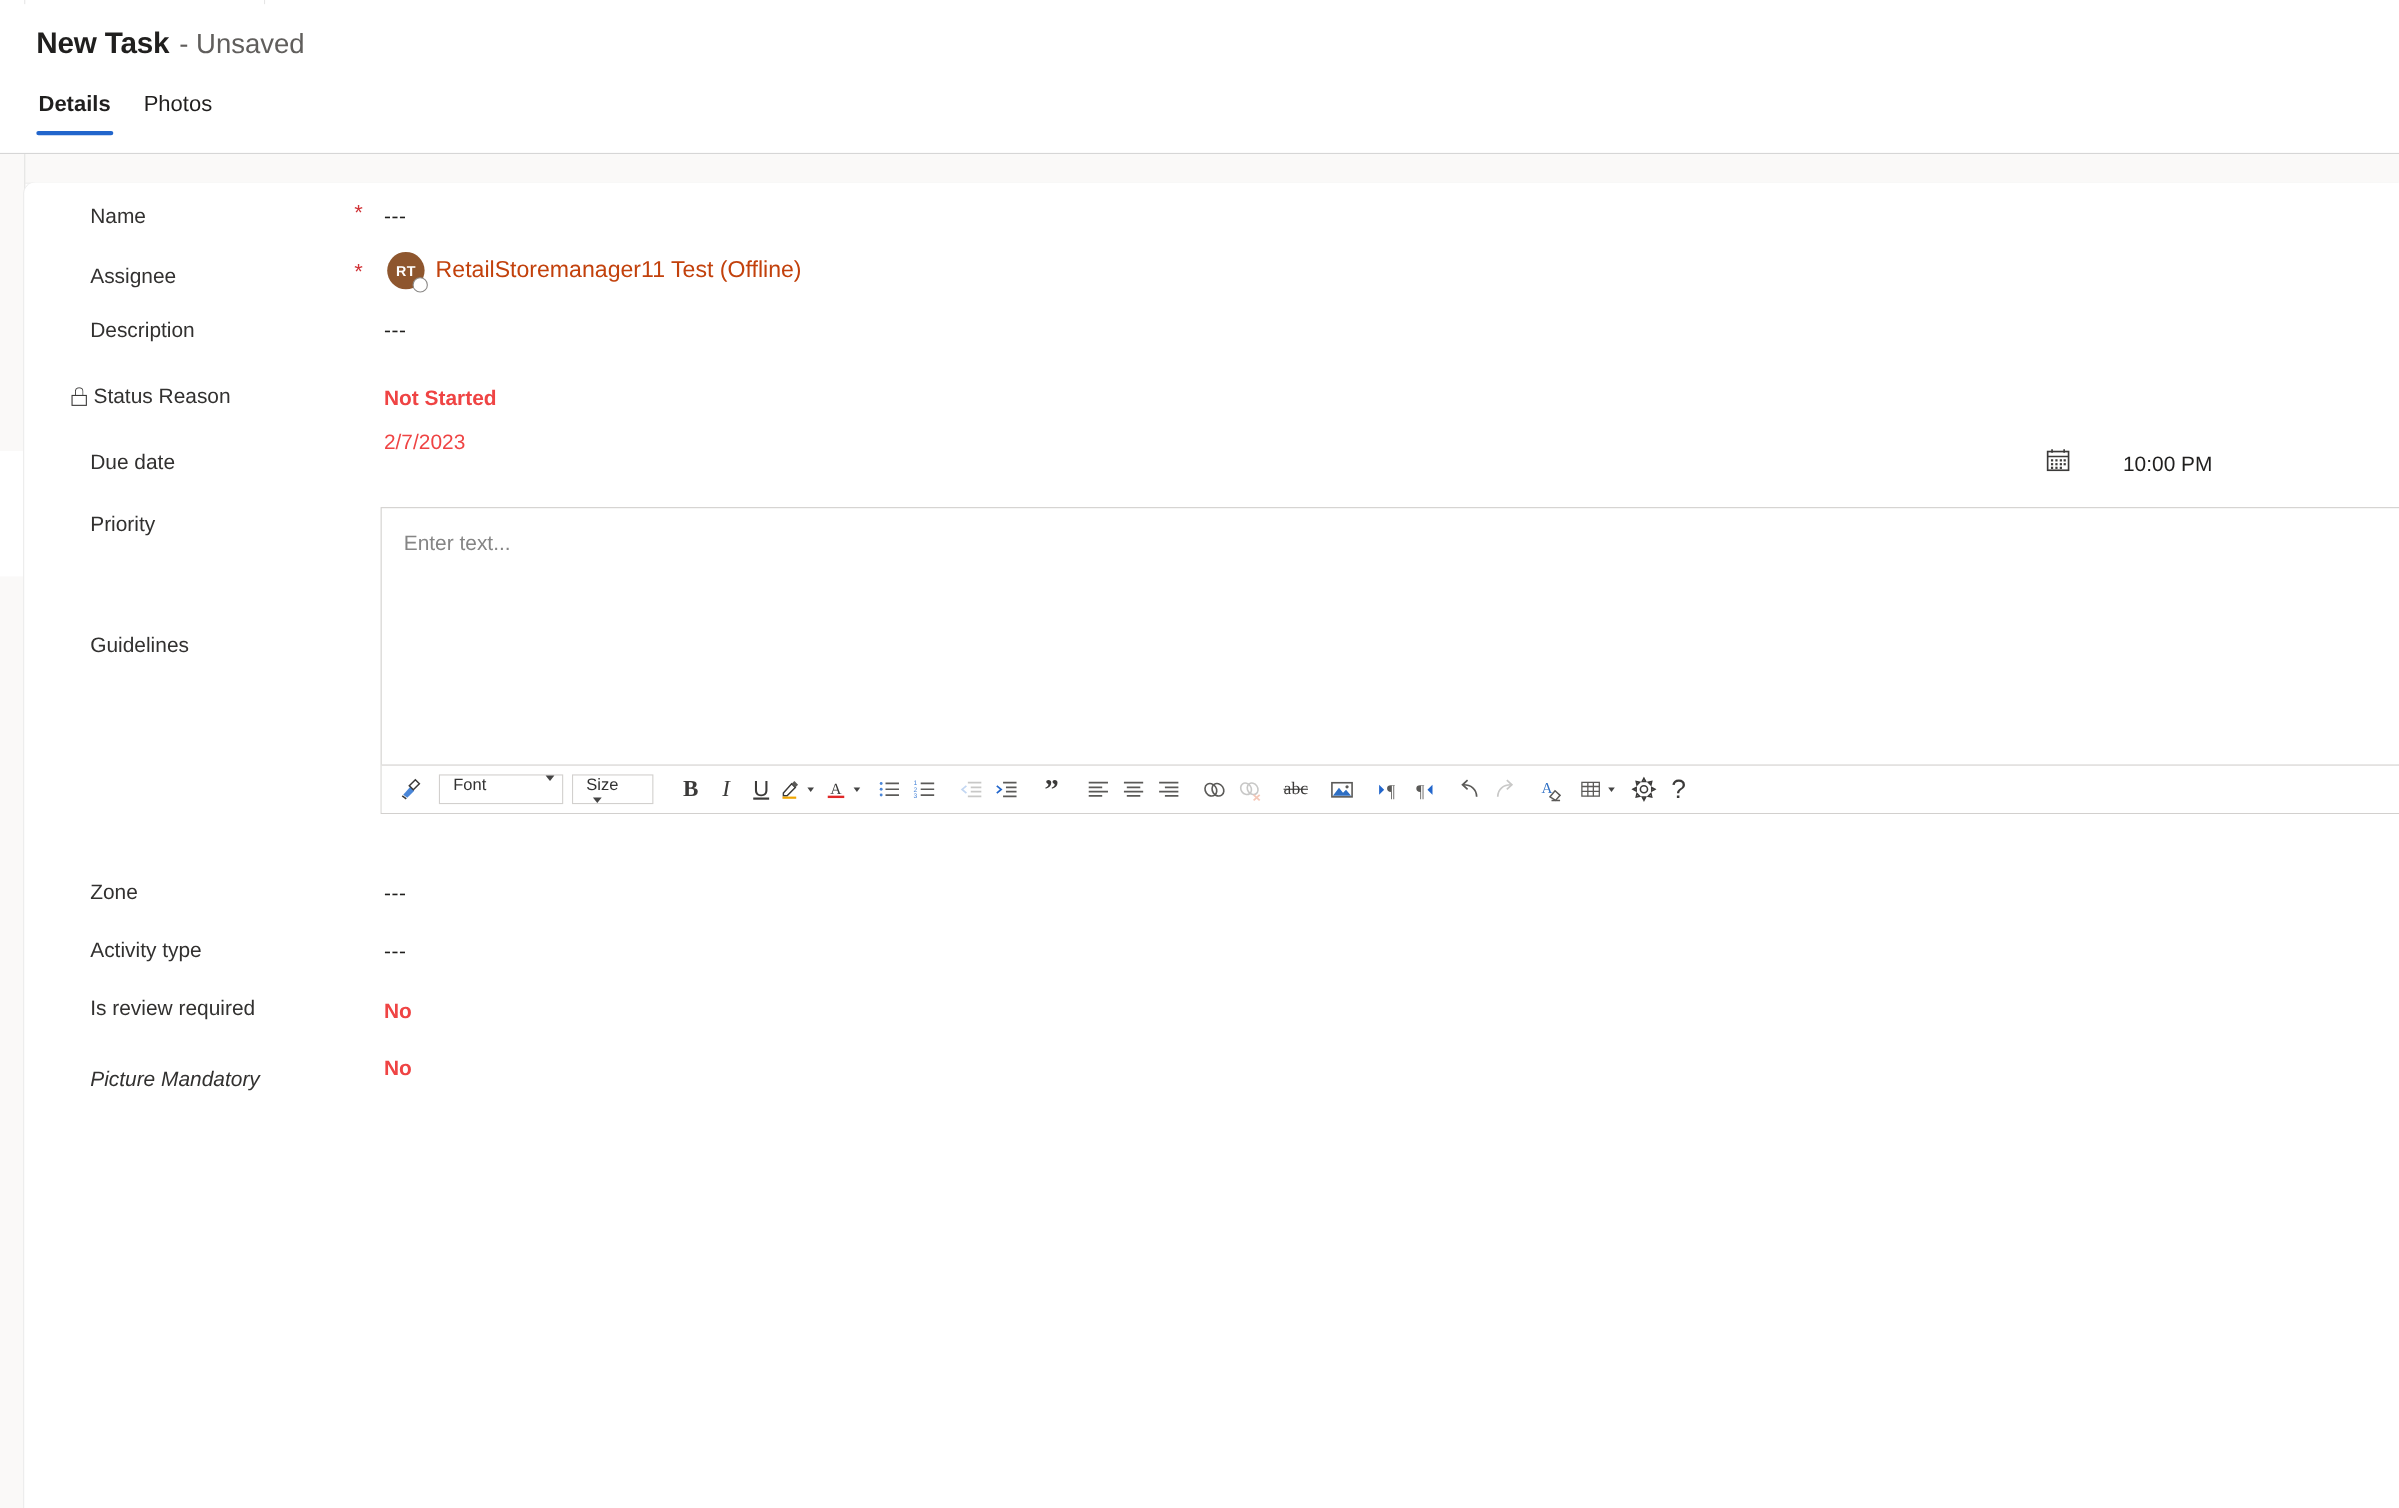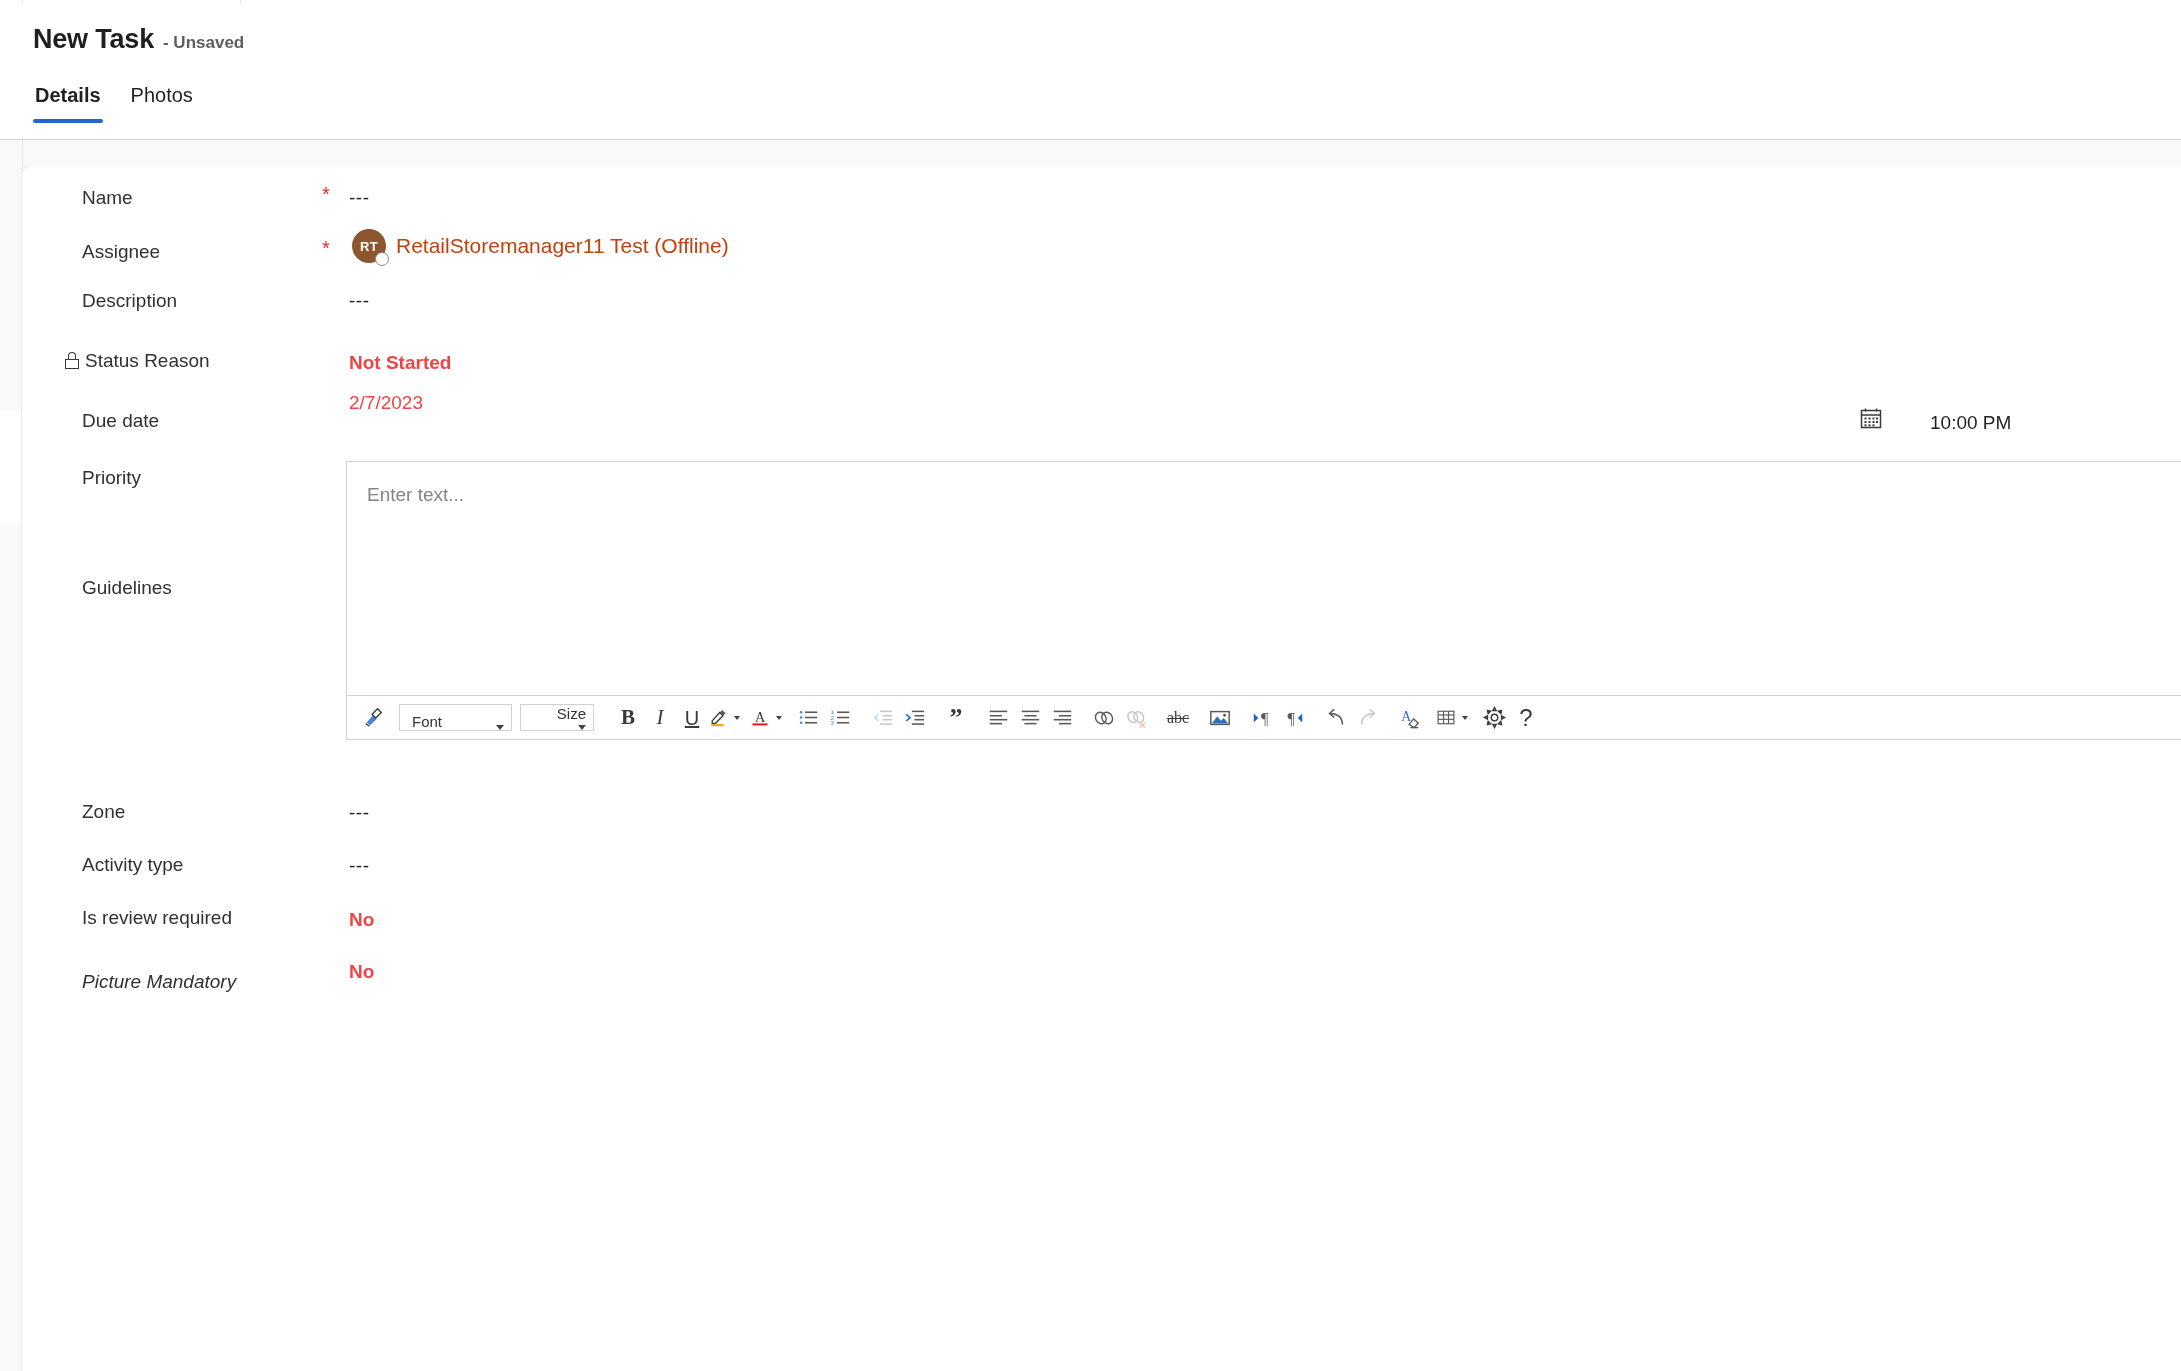--- a/index.html
+++ b/index.html
@@ -54,22 +54,22 @@
     align-items: baseline;
     gap: 9px;
   }
   .title-main {
     font-size: 27px;
     font-weight: 600;
     color: #201f1e;
     letter-spacing: -0.2px;
   }
   .title-sub {
-    font-size: 17px;
-    font-weight: 700;
+    font-size: 25px;
+    font-weight: 400;
     color: #605e5c;
   }
 
   .tabs {
     position: absolute;
     left: 33px;
     top: 80px;
     display: flex;
     gap: 26px;
   }
@@ -329,21 +329,21 @@
     flex: none;
     border-radius: 2px;
   }
   .tb-gap { width: 10px; flex: none; }
 
   .tb-select {
     height: 27px;
     border: 1px solid #d2d0ce;
     box-sizing: border-box;
     display: flex;
-    align-items: flex-end;
+    align-items: flex-start;
     justify-content: space-between;
     padding: 0 7px 0 12px;
     font-size: 15px;
     color: #333333;
     cursor: pointer;
     background: #fff;
     flex: none;
     margin-right: 8px;
   }
   .tb-select.font-sel { width: 113px; }

